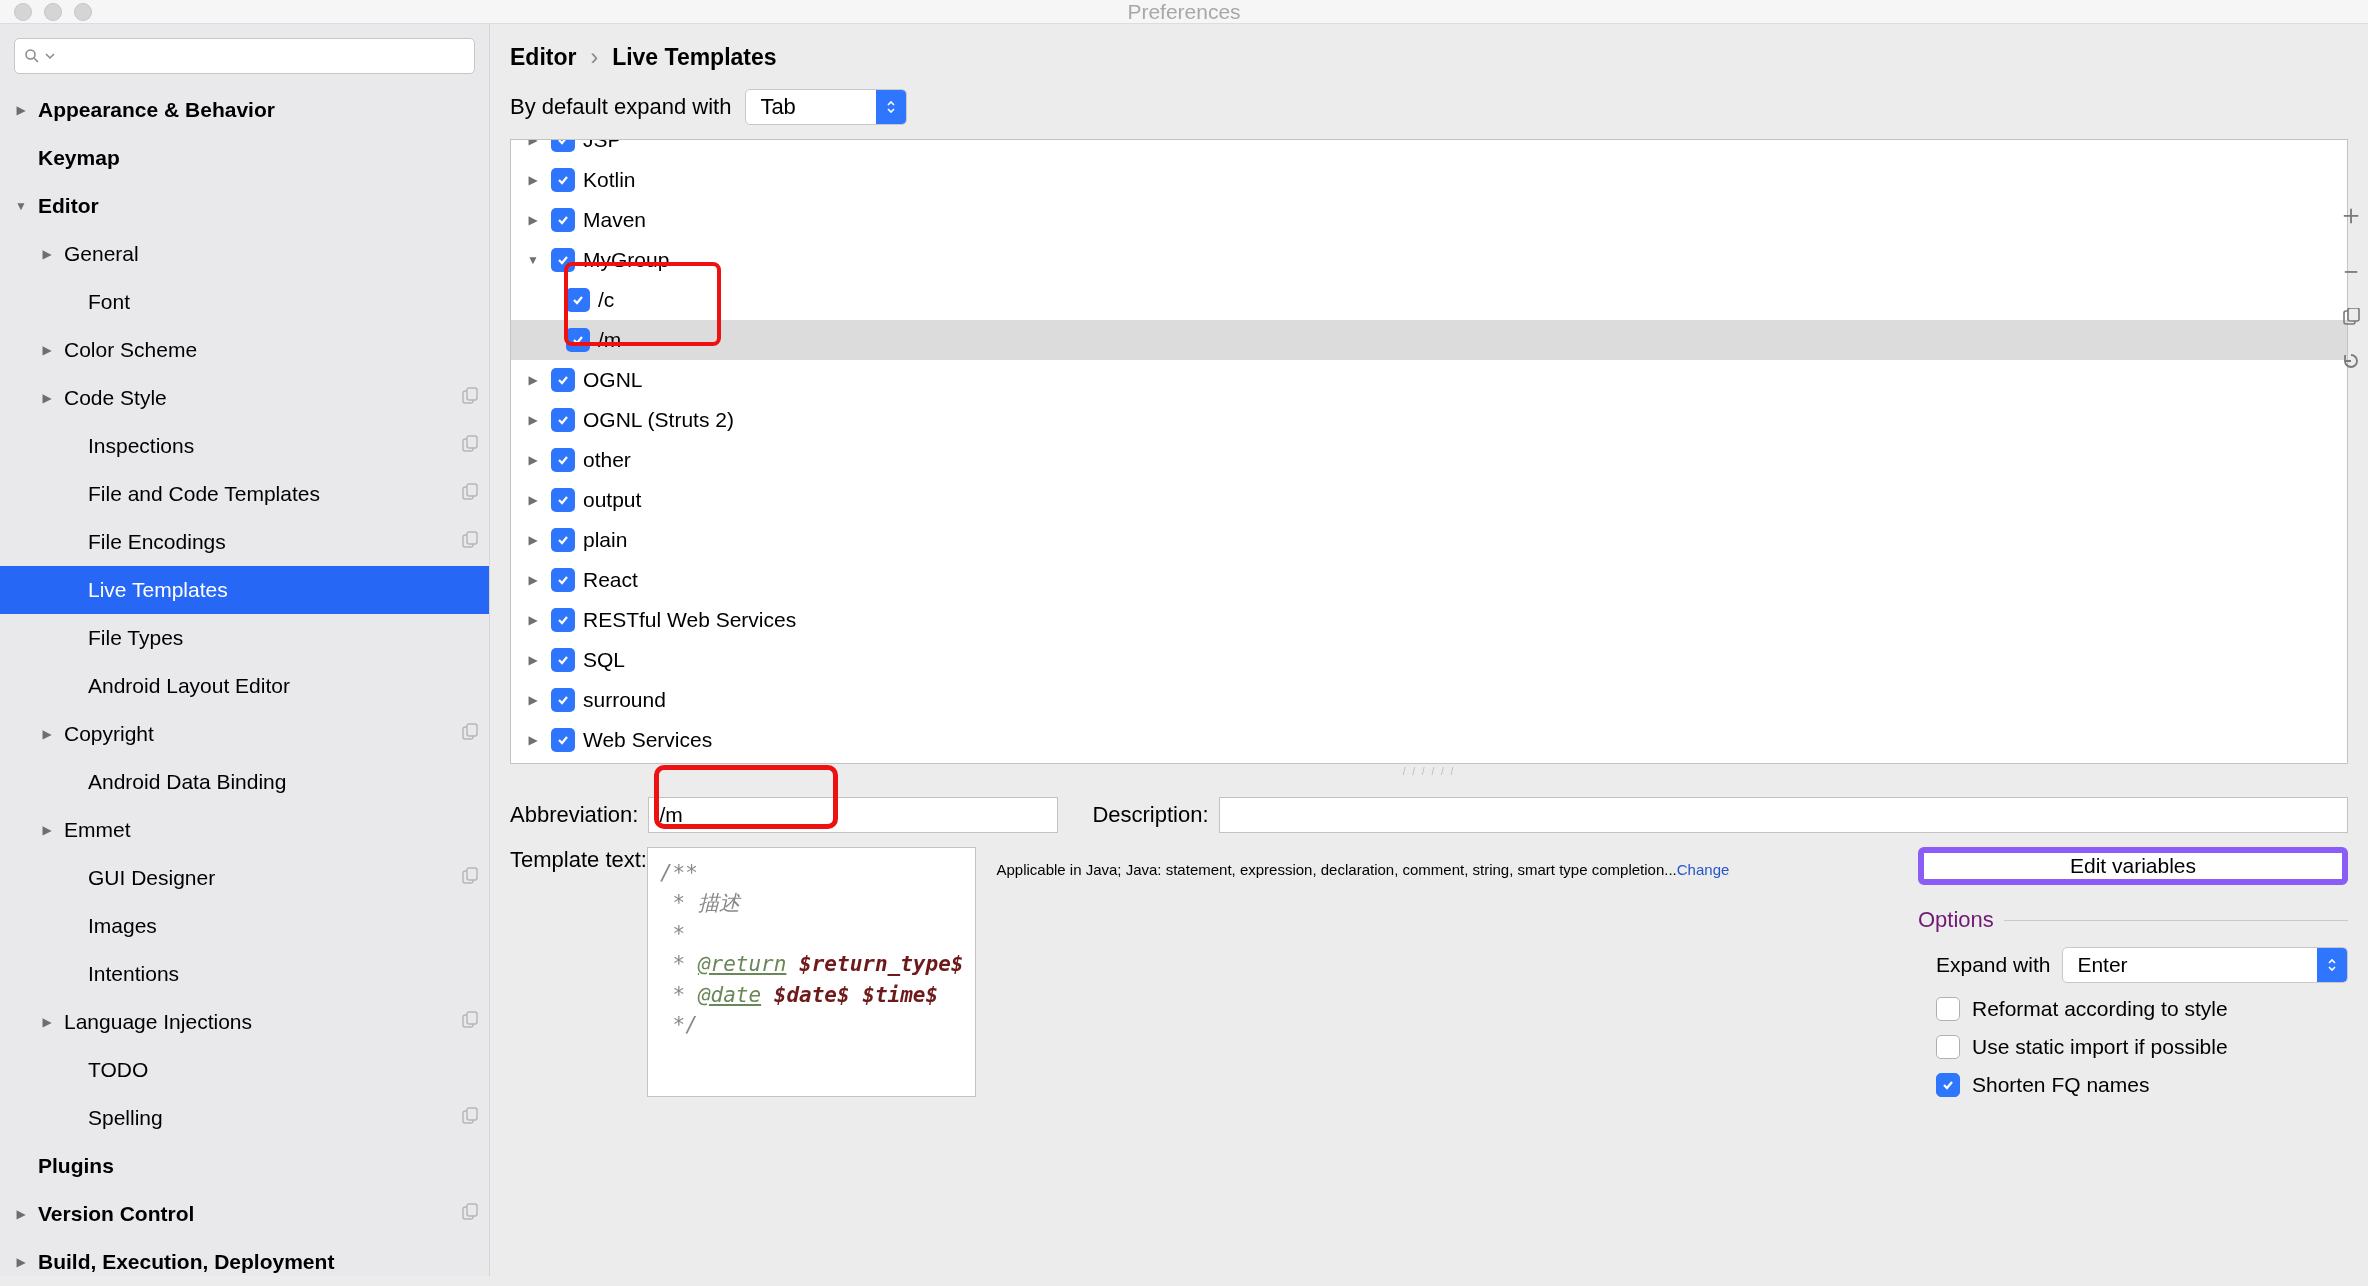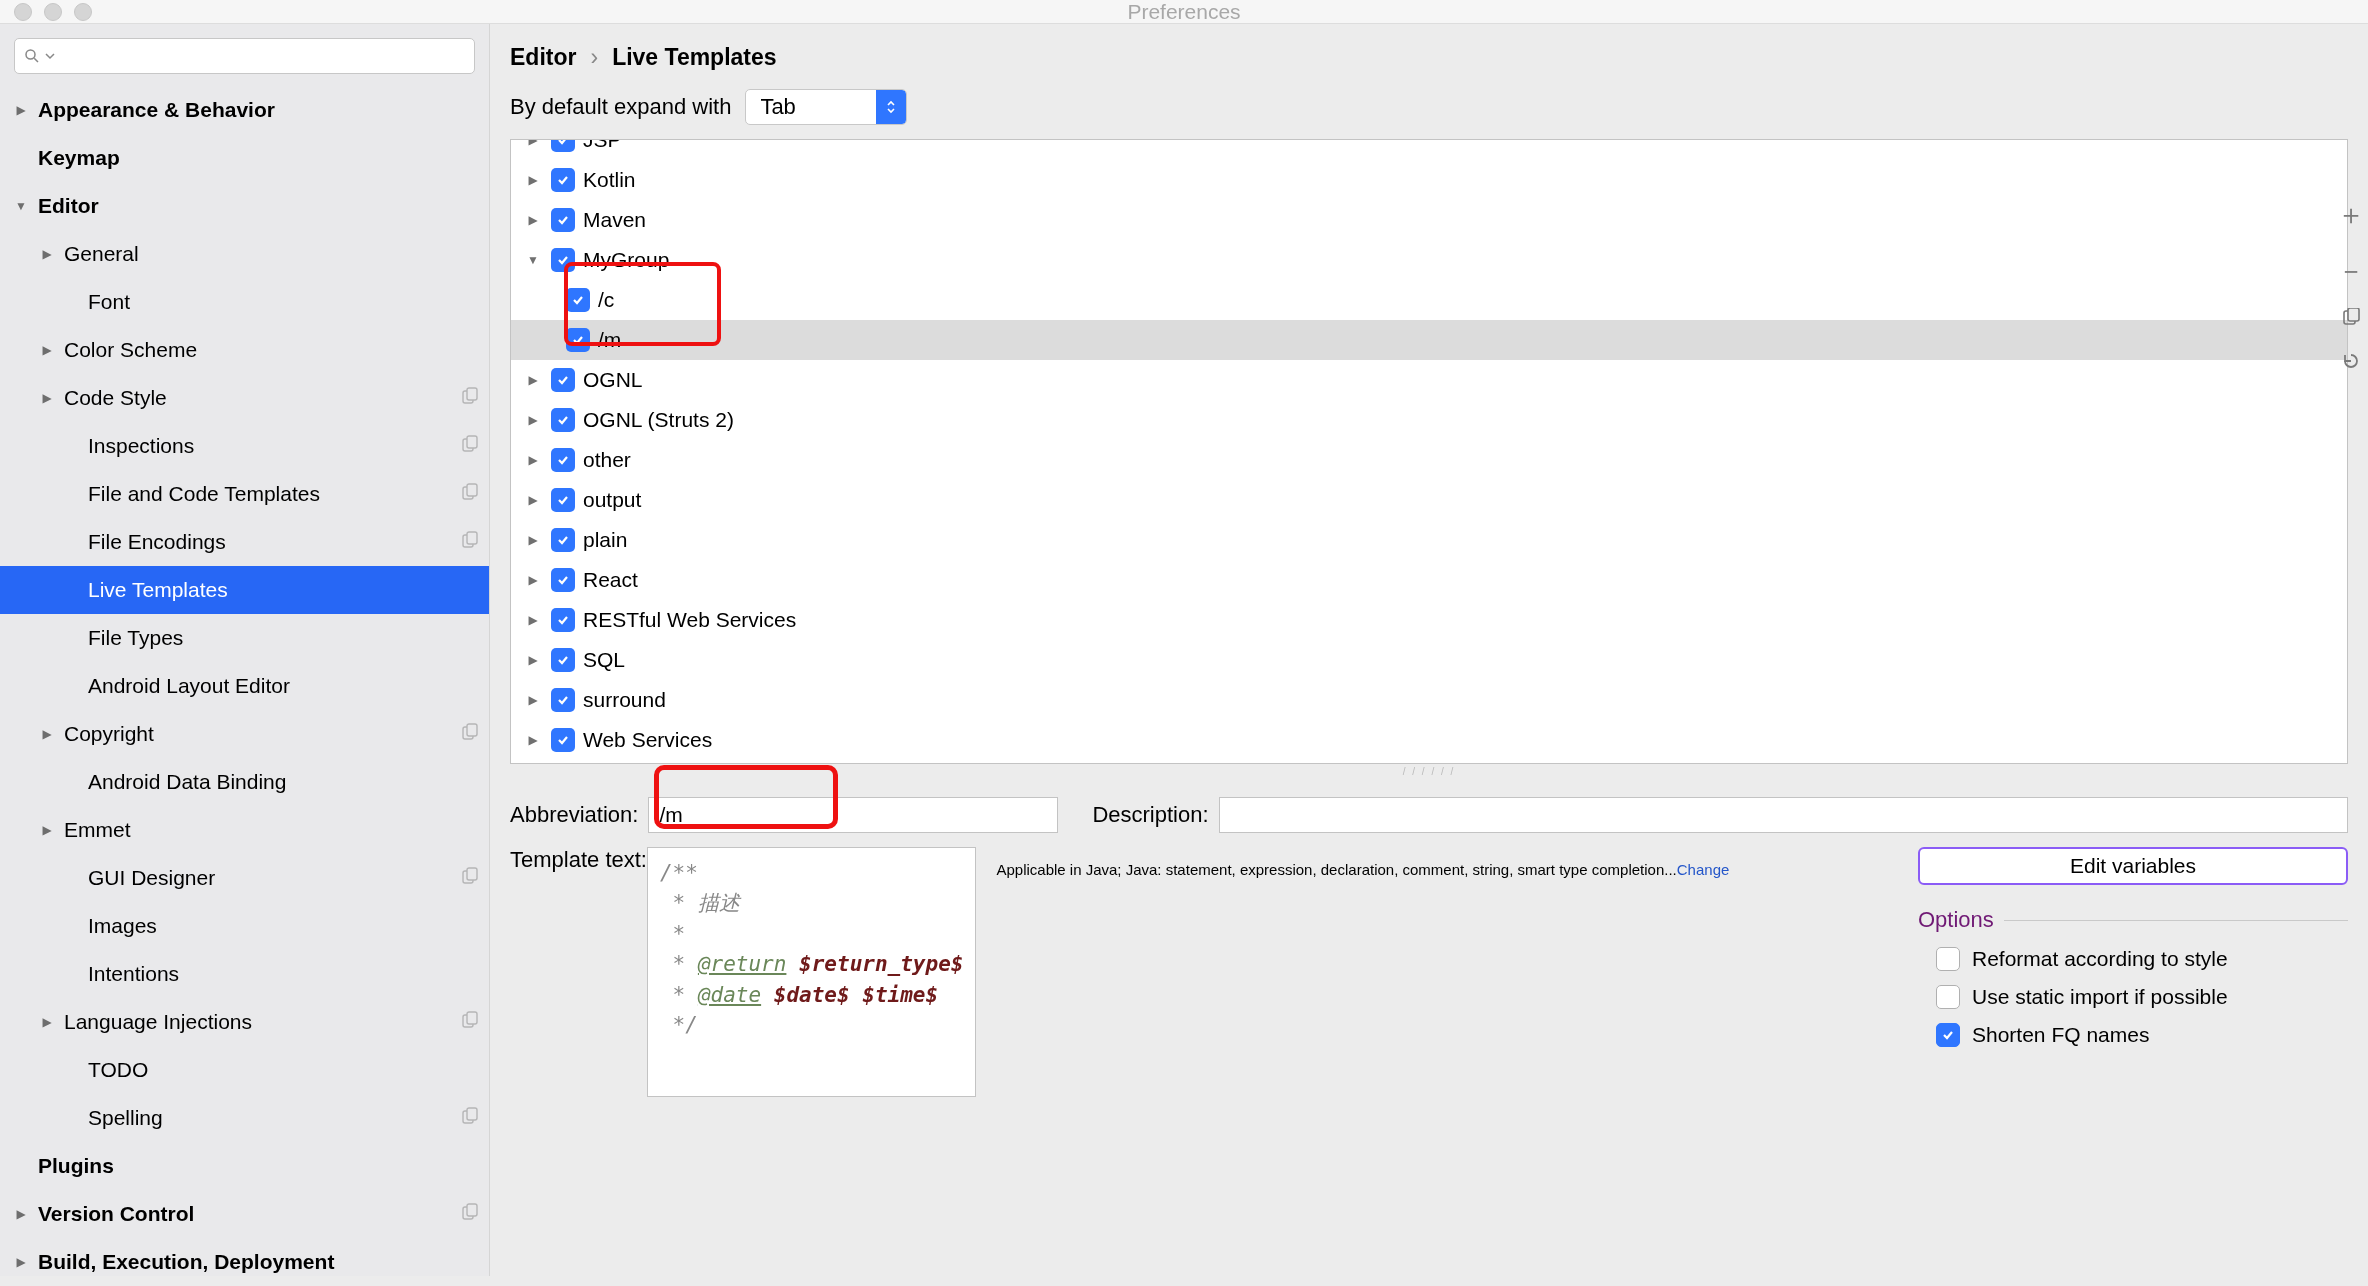--- a/index.html
+++ b/index.html
@@ -189,21 +189,21 @@
   line-height: 1.45;
   color: #888;
   white-space: pre;
 }
 .tpl-text .c1 { color: #888; font-style: italic; }
 .tpl-text .kw { color: #6a8759; font-style: italic; text-decoration: underline; }
 .tpl-text .var { color: #6f1a1a; font-style: italic; font-weight: 600; }
 
 .right-col { width: 430px; display: flex; flex-direction: column; gap: 12px; }
 .btn {
-  height: 38px; background: #fff; border: 2px solid #8b5cf6; border-radius: 6px;
+  height: 38px; background: #fff; border: 6px solid #8b5cf6; border-radius: 6px;
   display: flex; align-items: center; justify-content: center;
   font-size: 21px;
 }
 .fieldset { border: none; }
 .fieldset-title {
   font-size: 22px; color: #701a75; position: relative; margin-top: 10px;
   display: flex; align-items: center; gap: 10px;
 }
 .fieldset-title::after {
   content: ""; flex: 1; height: 1px; background: #c9c9c9;
@@ -595,20 +595,31 @@
         </div>
       </div>
 
       <div class="right-col">
         <div class="btn">Edit variables</div>
         <div class="fieldset">
           <div class="fieldset-title">
               <span>Options</span>
             </div>
           <div class="opt-row">
+            <span>Expand with</span>
+            <div class="mac-select" style="flex:1;">
+              <span class="val" style="flex:1;">Enter</span>
+              <span class="pip">
+                  <svg width="10" height="14" viewBox="0 0 10 14">
+                    <path d="M2 5 L5 2 L8 5 M2 9 L5 12 L8 9" stroke="#fff" stroke-width="1.6" fill="none"></path>
+                  </svg>
+                </span>
+            </div>
+          </div>
+          <div class="opt-row">
             <span class="mac-check"></span>
             <span>Reformat according to style</span>
           </div>
           <div class="opt-row">
             <span class="mac-check"></span>
             <span>Use static import if possible</span>
           </div>
           <div class="opt-row">
             <span class="mac-check on">
               <svg width="14" height="14" viewBox="0 0 14 14">

